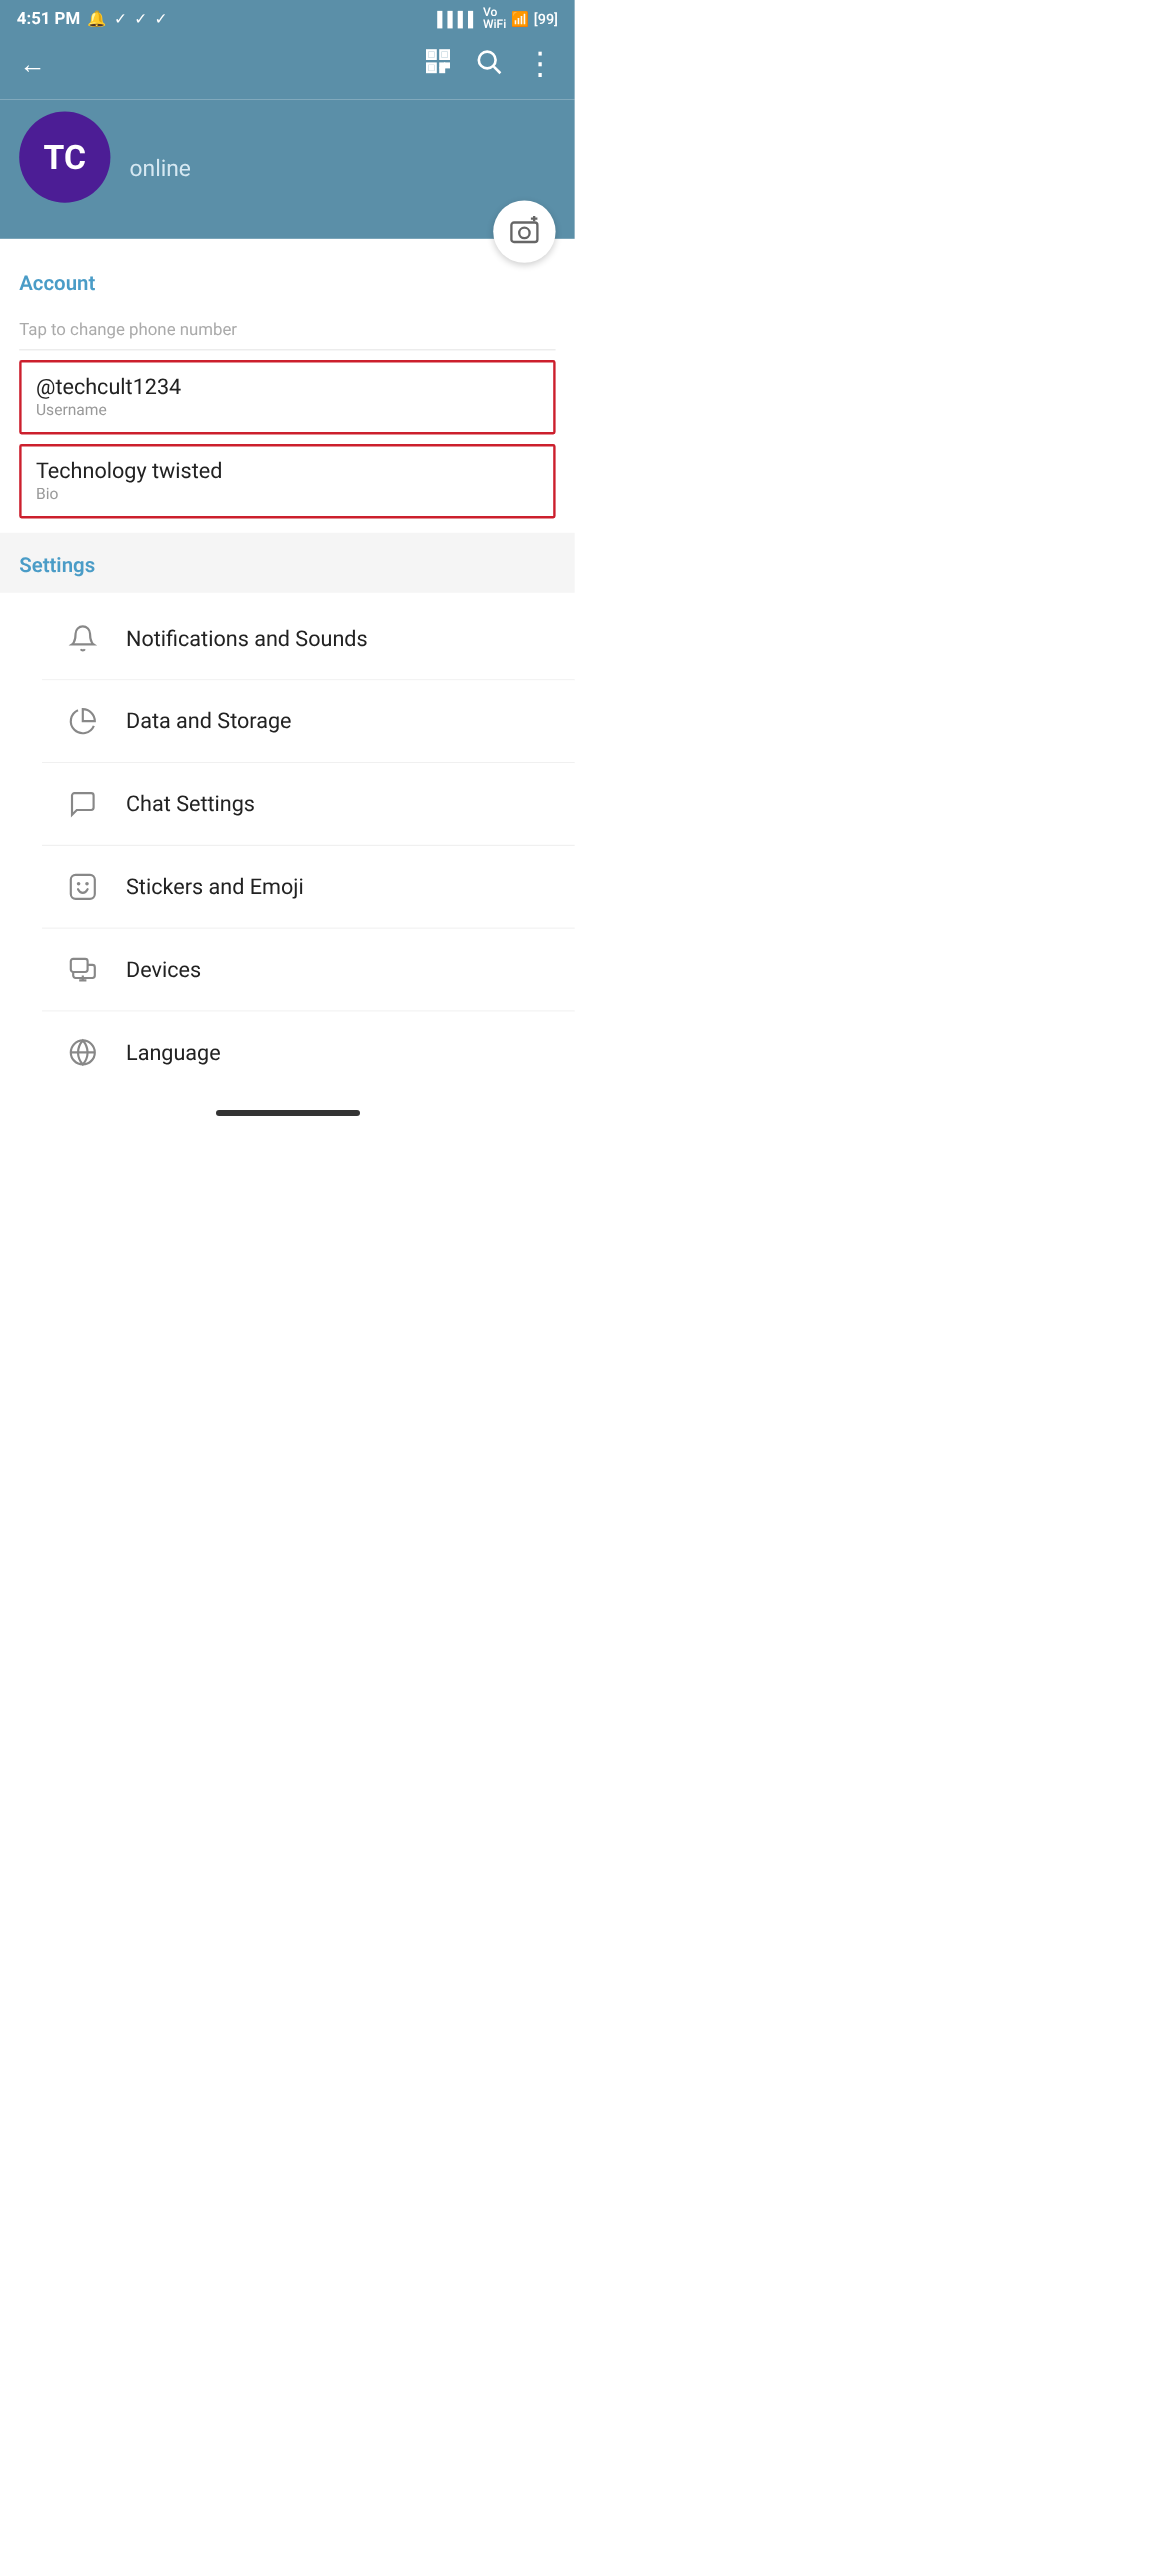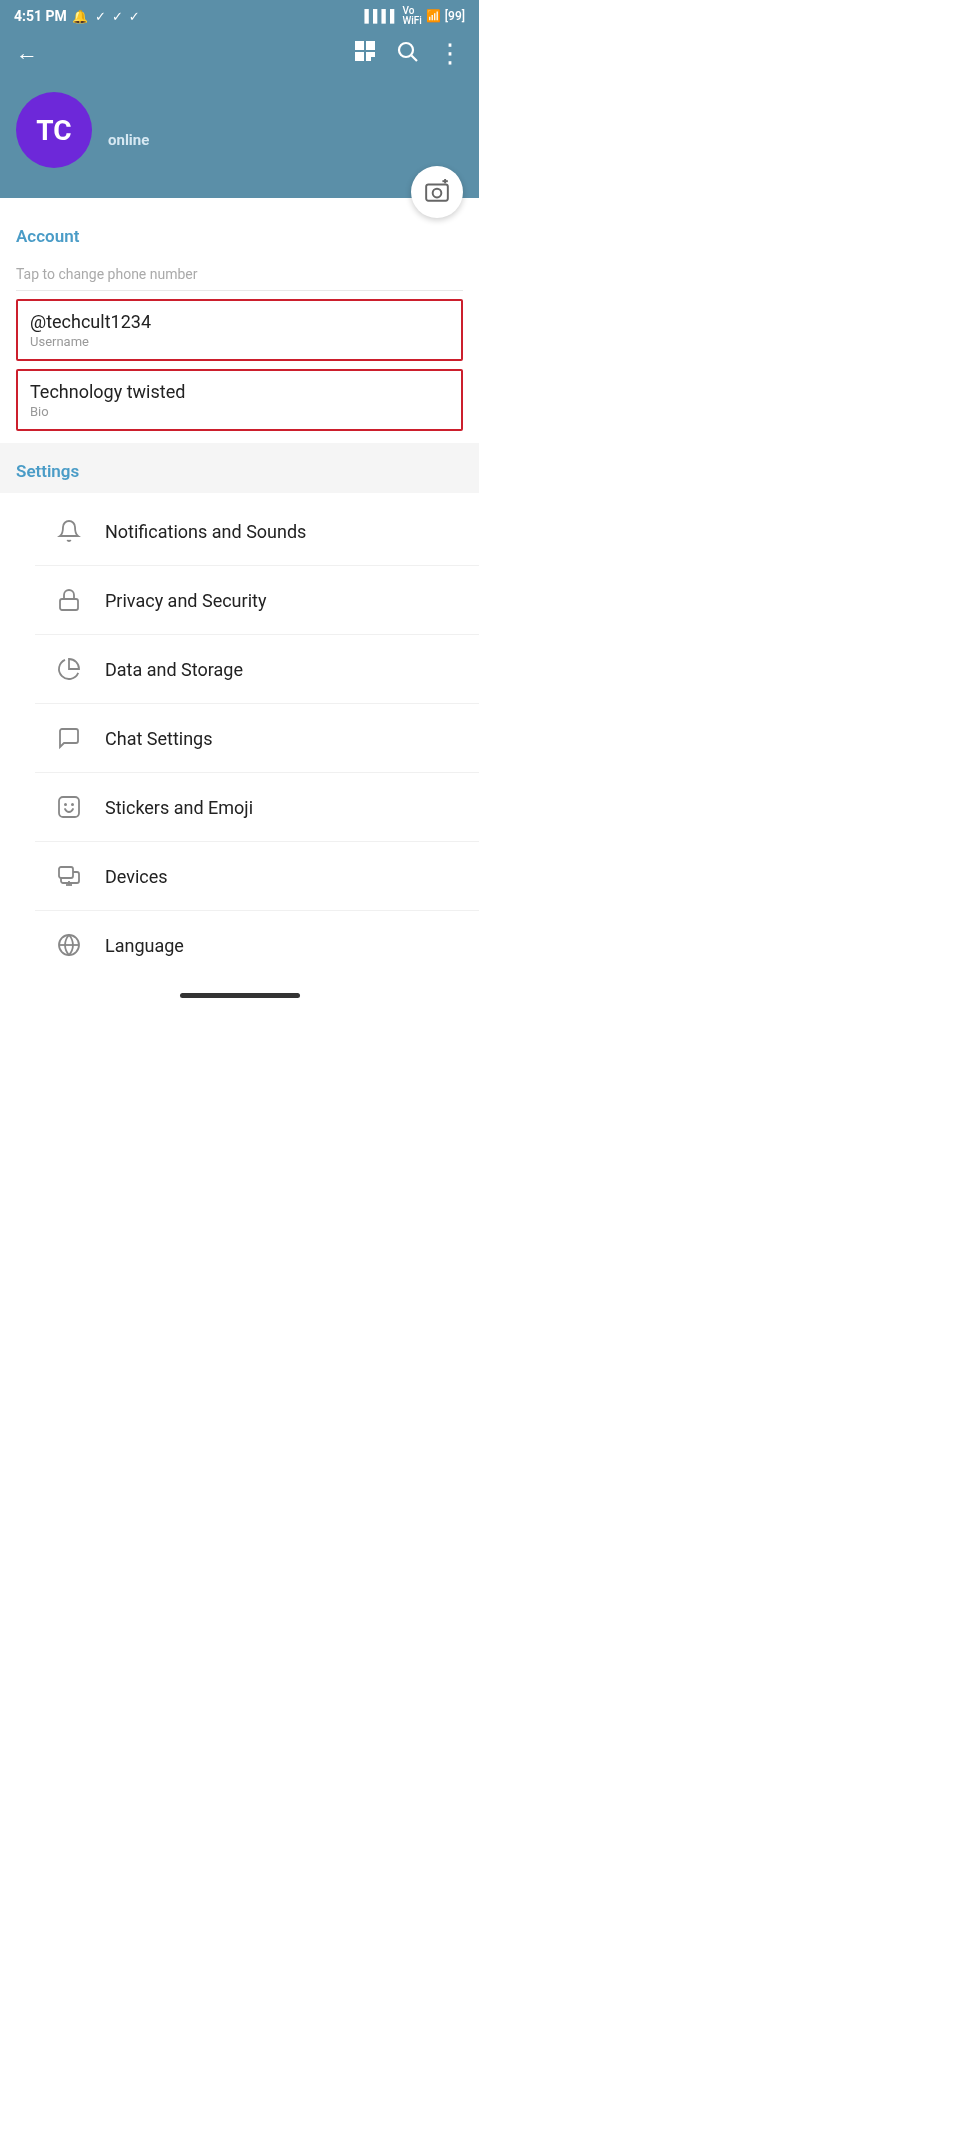--- a/index.html
+++ b/index.html
@@ -49,42 +49,41 @@
       background: #5b8fa8;
       display: flex;
       align-items: center;
       padding: 10px 16px 30px;
       position: relative;
     }
     .avatar {
       width: 76px;
       height: 76px;
       border-radius: 50%;
-      background: #6d28d9;
+      background: #4c1d95;
       display: flex;
       align-items: center;
       justify-content: center;
       color: #fff;
       font-size: 28px;
       font-weight: 700;
       flex-shrink: 0;
       margin-right: 16px;
     }
     .profile-info { flex: 1; }
     .profile-name {
       color: #fff;
       font-size: 22px;
       font-weight: 700;
       line-height: 1.2;
     }
     .profile-status {
       color: #d6e8f2;
-      font-size: 15px;
+      font-size: 19px;
       margin-top: 19px;
-      font-weight: bold;
     }
     .add-photo-btn {
       position: absolute;
       right: 16px;
       bottom: -20px;
       width: 52px;
       height: 52px;
       border-radius: 50%;
       background: #fff;
       display: flex;
@@ -280,29 +279,20 @@
   <div class="settings-item">
     <div class="settings-icon">
       <svg class="icon-svg" viewBox="0 0 24 24">
         <path d="M18 8A6 6 0 0 0 6 8c0 7-3 9-3 9h18s-3-2-3-9"></path>
         <path d="M13.73 21a2 2 0 0 1-3.46 0"></path>
       </svg>
     </div>
     <span class="settings-label">Notifications and Sounds</span>
   </div>
 
-  <div class="settings-item">
-    <div class="settings-icon">
-      <svg class="icon-svg" viewBox="0 0 24 24">
-        <rect x="3" y="11" width="18" height="11" rx="2" ry="2"></rect>
-        <path d="M7 11V7a5 5 0 0 1 10 0v4"></path>
-      </svg>
-    </div>
-    <span class="settings-label">Privacy and Security</span>
-  </div>
 
   <div class="settings-item">
     <div class="settings-icon">
       <svg class="icon-svg" viewBox="0 0 24 24">
         <path d="M21.21 15.89A10 10 0 1 1 8 2.83"></path>
         <path d="M22 12A10 10 0 0 0 12 2v10z"></path>
       </svg>
     </div>
     <span class="settings-label">Data and Storage</span>
   </div>

